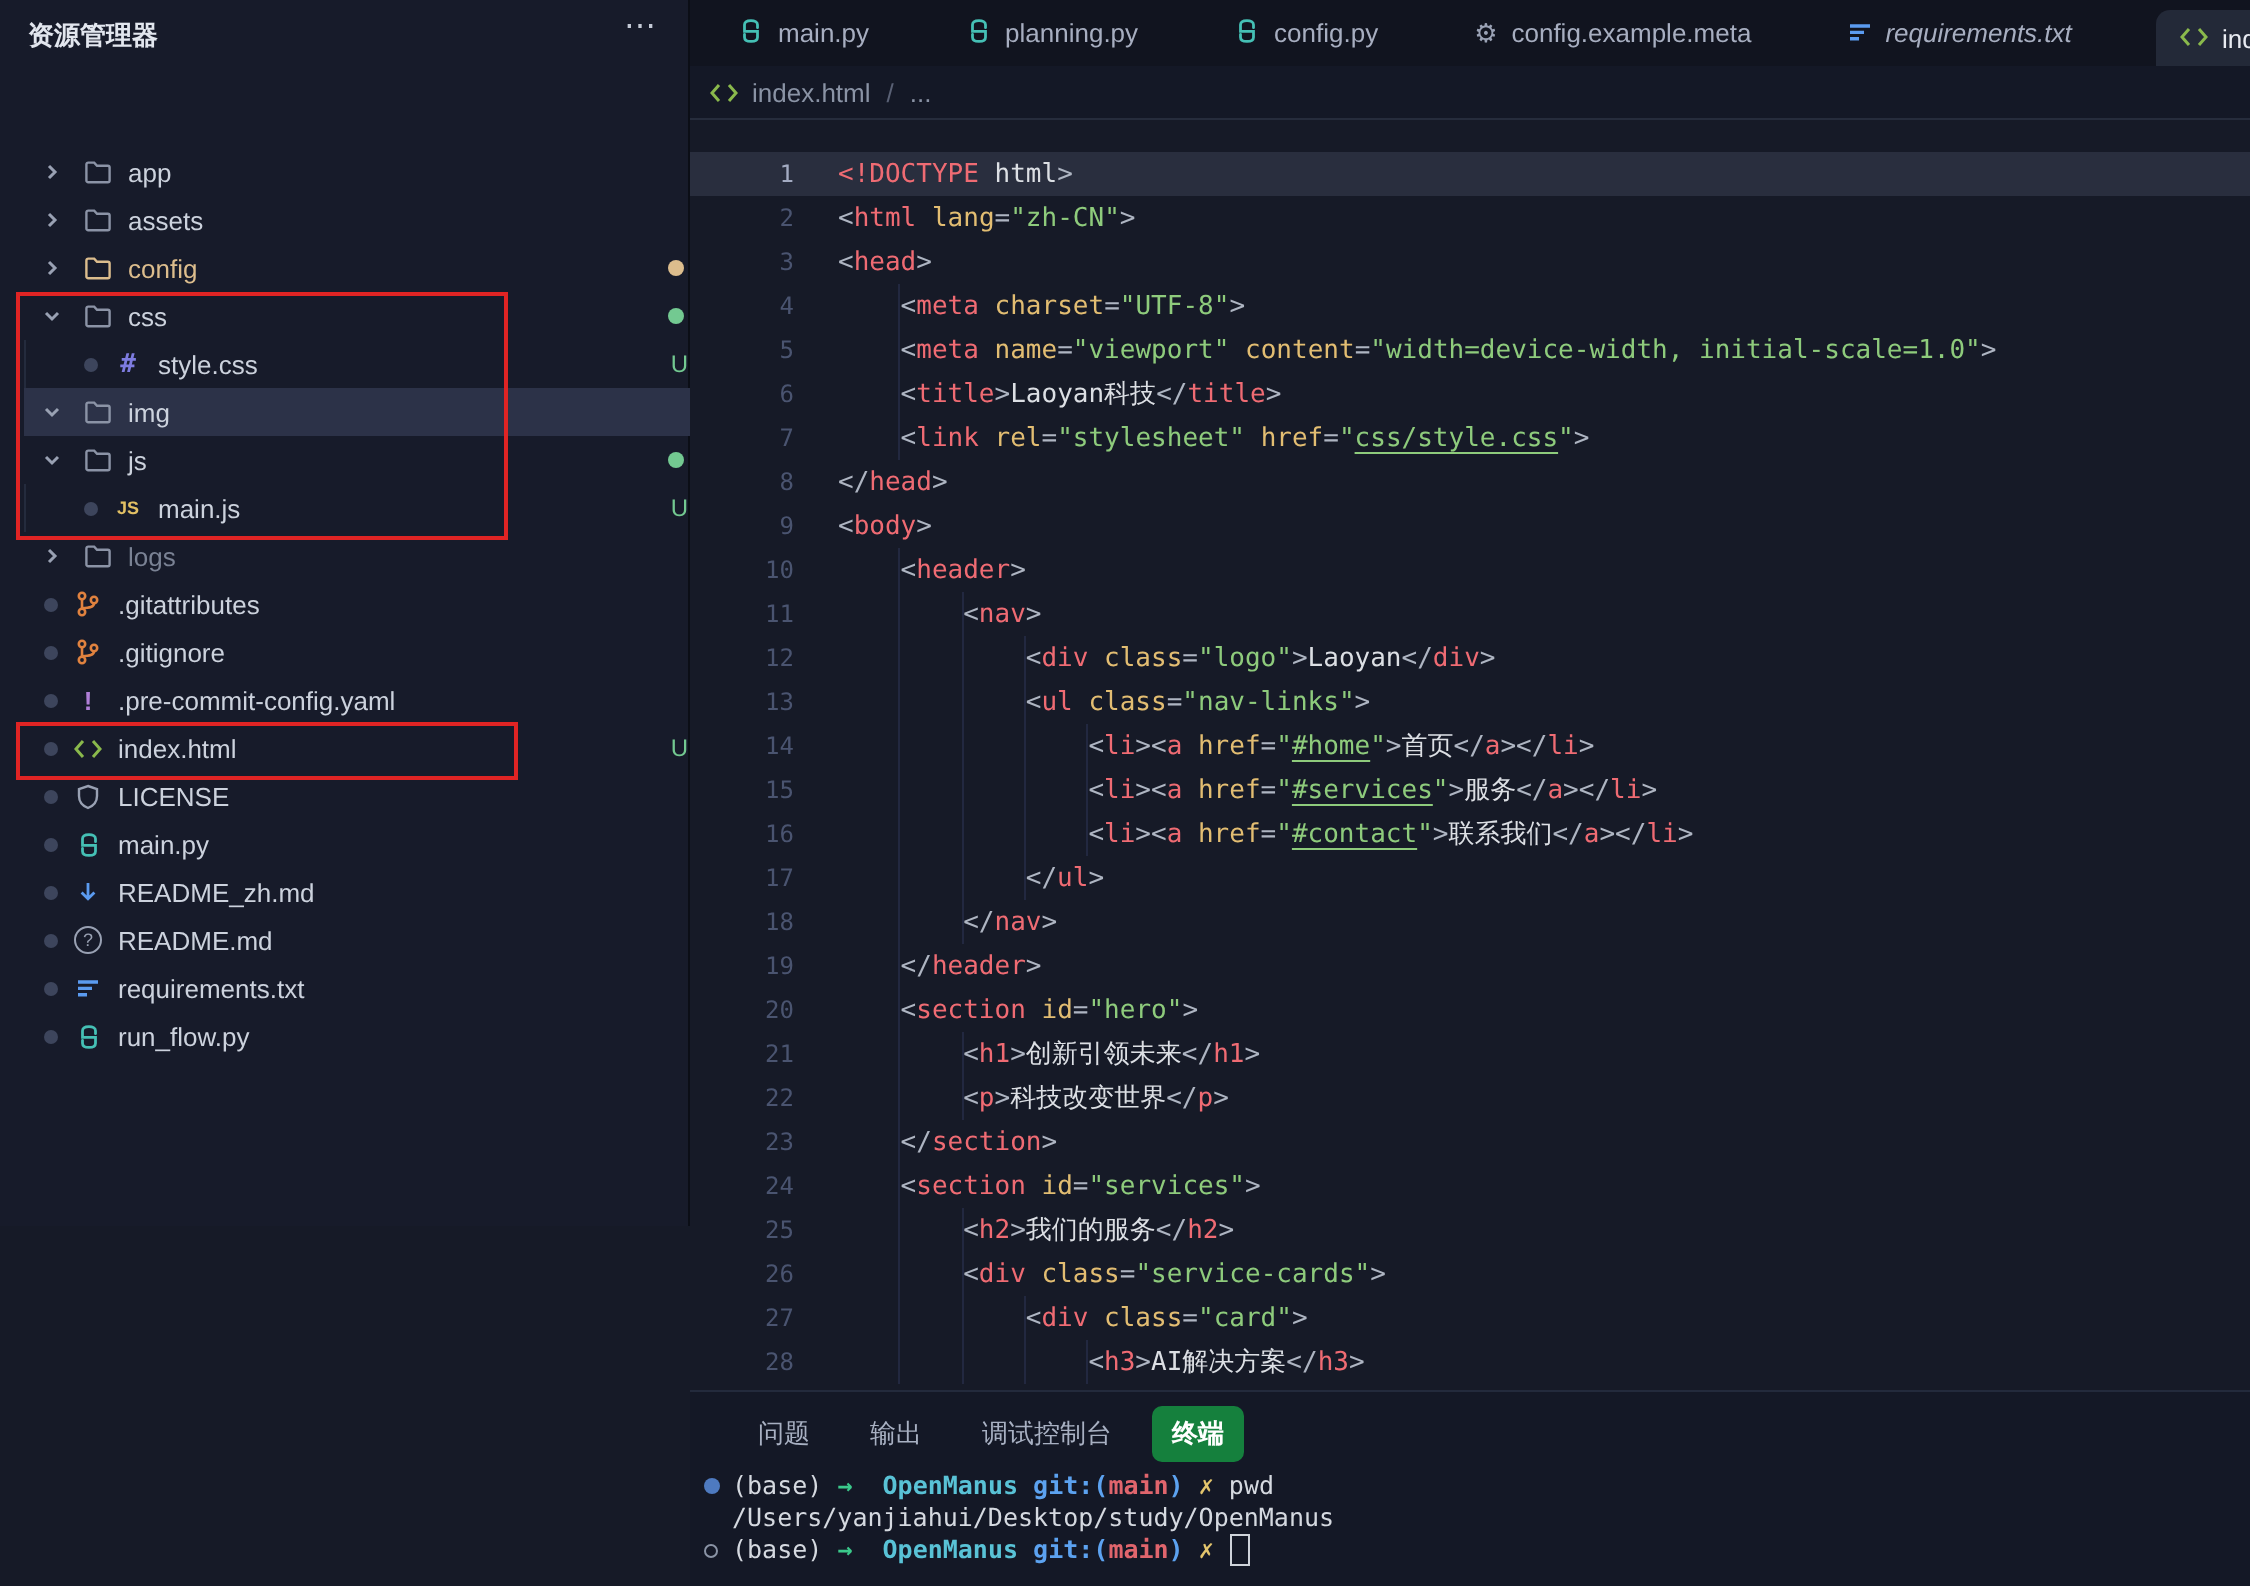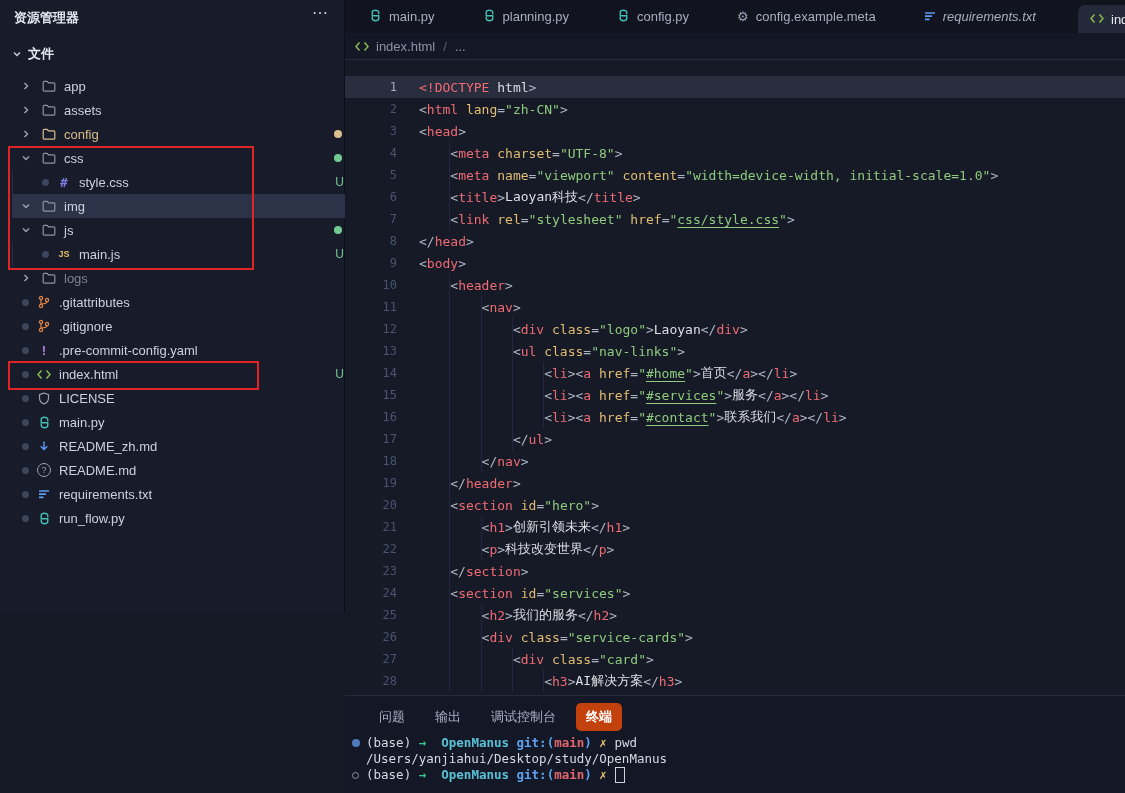--- a/index.html
+++ b/index.html
@@ -52,46 +52,38 @@
   .lnum{width:52px;padding-right:22px;text-align:right;color:#4a5470;font-size:12px;flex:none;}
   .cline.active .lnum{color:#a3abc2;}
   .iblk{display:inline-block;width:4ch;height:22px;box-shadow:inset -1px 0 0 #222840;flex:none;}
   .sg-t{color:#ef6b73;} .sg-a{color:#e2bd72;} .sg-s{color:#8ecb7c;}
   .sg-g{color:#aeb5c2;} .sg-x{color:#dcdfe4;}
   .sg-l{color:#8ecb7c;text-decoration:underline;text-underline-offset:3px;}
   
   #panel{position:absolute;left:0;top:695px;width:100%;height:98px;background:#141826;border-top:1px solid #232a3c;box-sizing:border-box;}
   #panel-tabs{display:flex;align-items:flex-end;gap:10px;padding:7px 0 4px 24px;}
   .ptab{font-size:13px;color:#a8b0c2;padding:5px 10px;border-radius:5px;cursor:pointer;}
-  .ptab.active{background:#c2410c;color:#ffffff;font-weight:bold;}
+  .ptab.active{background:#15803d;color:#ffffff;font-weight:bold;}
   #terminal{font-family:"DejaVu Sans Mono",monospace;font-size:12.5px;line-height:16px;padding-left:7px;}
   .tline{display:flex;align-items:center;height:16px;white-space:pre;}
   .tdot{width:14px;display:flex;align-items:center;flex:none;}
   .tdot .df{width:8px;height:8px;border-radius:50%;background:#4e7ac0;}
   .tdot .dh{width:7px;height:7px;border-radius:50%;border:1px solid #8a93a5;box-sizing:border-box;}
   .ts-w{color:#d5d9e0;} .ts-ar{color:#3bc98b;font-weight:bold;} .ts-cy{color:#59c2d6;font-weight:bold;}
   .ts-bl{color:#5ca2f0;font-weight:bold;} .ts-rd{color:#e0656d;font-weight:bold;} .ts-yl{color:#e3c56d;font-weight:bold;}
   .cursor{display:inline-block;width:8px;height:14px;border:1px solid #cfd3da;margin-left:1px;}
 </style>
 </head>
 <body>
 
 <div id="root">
   <aside id="sidebar">
     <div class="sb-head">
       <span class="sb-title">资源管理器</span>
       <span class="sb-more">⋯</span>
-    </div>
-    <div class="sb-section">
-      <span class="chev">
-          <svg width="10" height="10" viewBox="0 0 10 10" fill="none" stroke="#c4cad6" stroke-width="1.5">
-            <path d="M2 3.5 5 6.5 8 3.5"></path>
-          </svg>
-        </span>
-      <span class="lbl">文件</span>
     </div>
     <div id="tree">
         <div class="row">
           <div class="chev">
             <svg width="10" height="10" viewBox="0 0 10 10" fill="none" stroke="#99a1b3" stroke-width="1.5">
               <path d="M3.5 2 6.5 5 3.5 8"></path>
             </svg>
           </div>
           <div class="fic">
             <svg width="14" height="12" viewBox="0 0 14 12" fill="none" stroke="#8b93a6" stroke-width="1.2">

